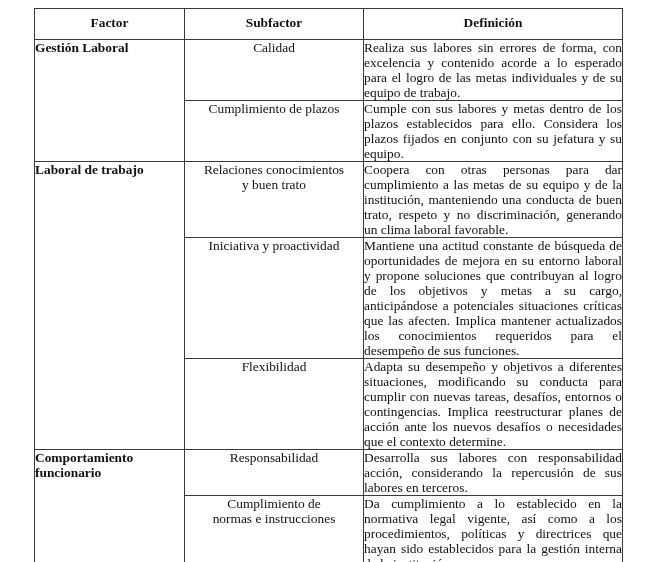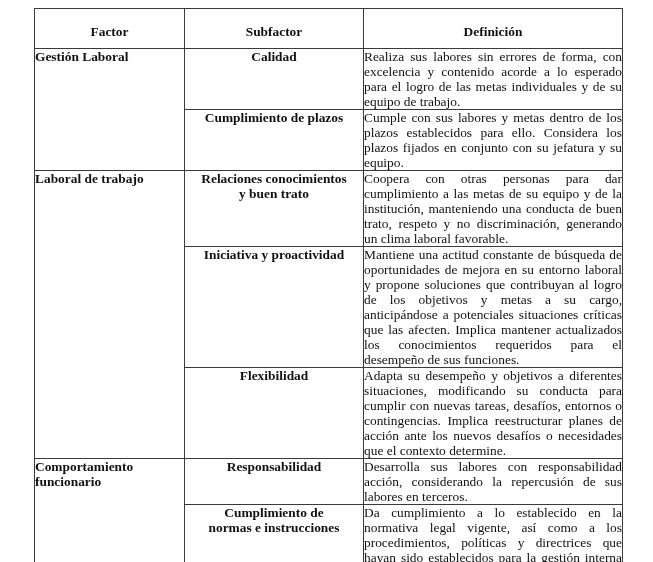--- a/index.html
+++ b/index.html
@@ -32,32 +32,31 @@
     table.factors td {
       border: 1.5px solid #3a3a3a;
       vertical-align: top;
       padding: 0;
     }
     table.factors th {
       font-weight: bold;
       text-align: center;
       height: 26px;
       vertical-align: middle;
-      padding-top: 9px;
+      padding-top: 0;
       padding-bottom: 4px;
     }
     td.factor {
       font-weight: bold;
       text-align: left;
       padding: 3px 4px 0 4px;
     }
     td.sub {
       text-align: center;
       padding: 3px 6px 0 6px;
-      font-weight: bold;
     }
     td.def {
       text-align: justify;
       padding: 2px 2px 1px 2px;
       letter-spacing: 0px;
       margin-left: 16px;
     }
     .multi span { display: block; }
   </style>
 </head>

